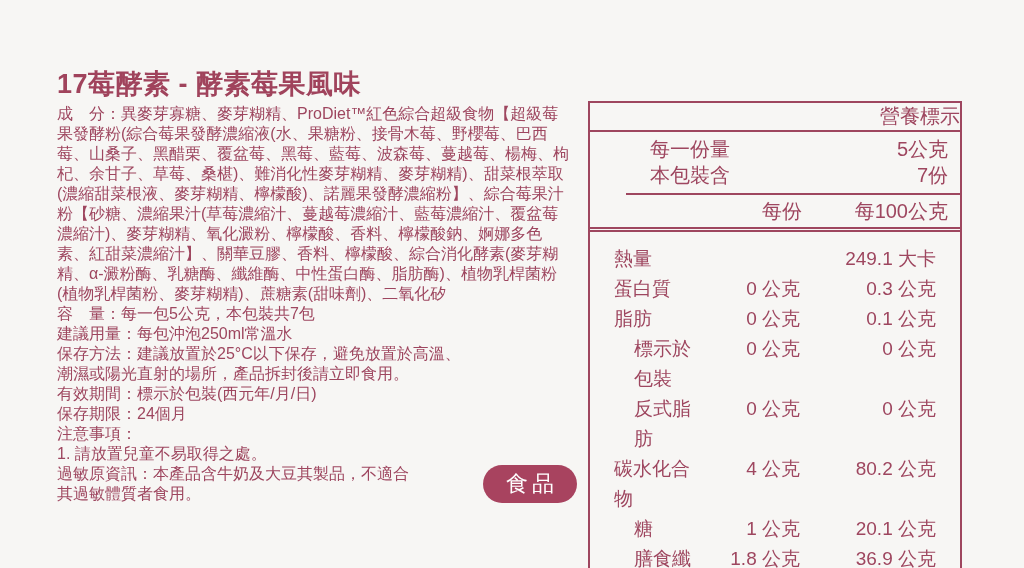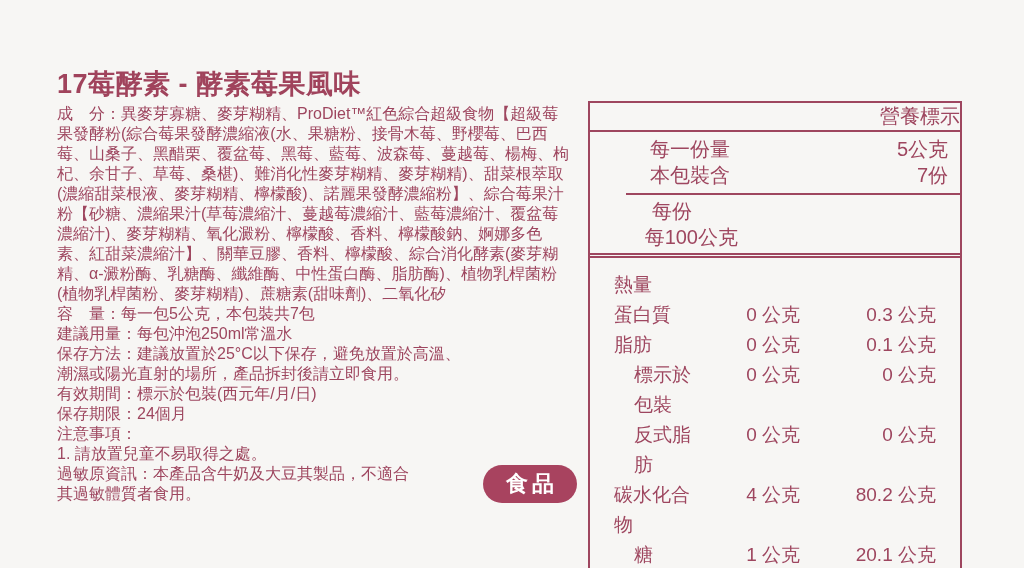--- a/index.html
+++ b/index.html
@@ -18,21 +18,21 @@
     font-size:27px;line-height:32px;font-weight:700;
     color:#a0435c;margin:0 0 4px 0;letter-spacing:0.5px;
   }
   .body-text{margin:0;font-size:16px;line-height:20px;white-space:pre-line;}
   .allergen-row{position:relative;}
   .allergen-row .body-text{max-width:420px;}
   .food-badge{
     position:absolute;right:-4px;top:1px;
     width:94px;height:38px;border-radius:20px;
     background:#a8435f;color:#ffffff;
-    font-size:22px;font-weight:700;letter-spacing:4px;
+    font-size:22px;font-weight:400;letter-spacing:4px;
     display:flex;align-items:center;justify-content:center;
     text-indent:4px;
   }
 
   
   .nutrition{
     position:absolute;left:588px;top:101px;
     width:374px;box-sizing:border-box;
     border:2px solid #9e465f;
     font-size:19px;
@@ -40,21 +40,20 @@
   .nt-title{
     text-align:right;font-size:20px;line-height:22px;
     padding:2px 0 3px 0;
     border-bottom:2px solid #9e465f;
   }
   .nt-serving{padding:4px 12px 5px 24px;border-bottom:2px solid #9e465f;margin-left:36px;}
   .nt-serving .srow{display:flex;justify-content:space-between;line-height:26px;font-size:20px;}
   .nt-header{
     display:flex;padding:3px 12px;line-height:26px;font-size:20px;
     border-bottom:5px double #9e465f;
-    flex-direction:column;
   }
   .nt-body{padding:12px;}
   .nt-row{display:flex;padding:0 12px;line-height:30px;font-size:19px;}
   .c-label{flex:1;text-align:left;}
   .c-label.indent{padding-left:20px;}
   .c1{width:100px;text-align:right;white-space:nowrap;}
   .c2{width:136px;text-align:right;white-space:nowrap;}
   .nt-header .c1{padding-right:10px;box-sizing:border-box;}
 </style>
 </head>
@@ -96,20 +95,21 @@
 
     <div class="nt-header">
       <span class="c-label"></span>
       <span class="c1">每份</span>
       <span class="c2">每100公克</span>
     </div>
 
     <div class="nt-body">
       <div class="nt-row">
         <span class="c-label">熱量</span>
+        <span class="c2">249.1 大卡</span>
       </div>
       <div class="nt-row">
         <span class="c-label">蛋白質</span>
         <span class="c1">0 公克</span>
         <span class="c2">0.3 公克</span>
       </div>
       <div class="nt-row">
         <span class="c-label">脂肪</span>
         <span class="c1">0 公克</span>
         <span class="c2">0.1 公克</span>

